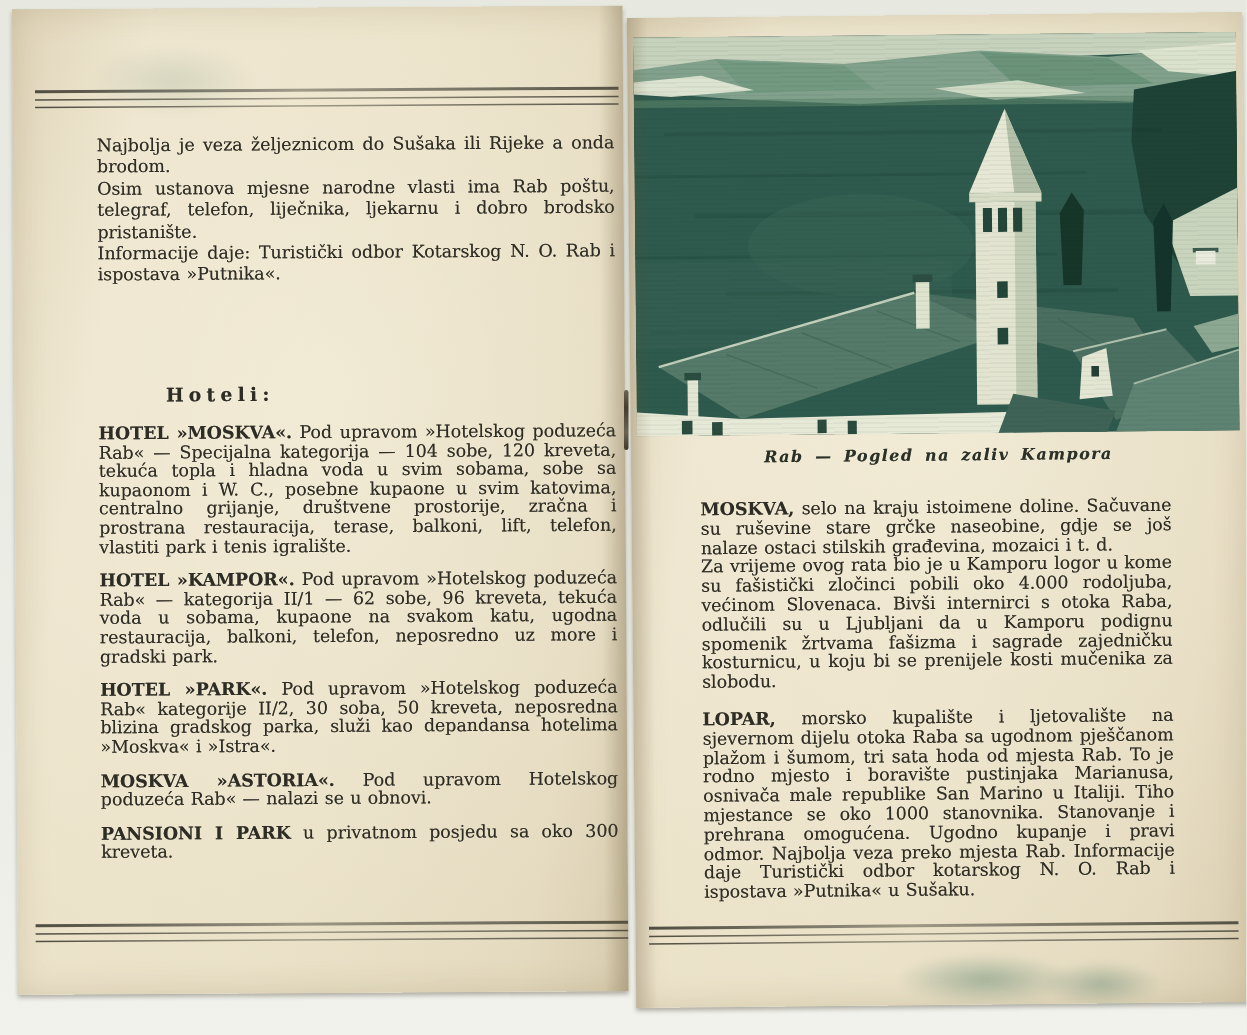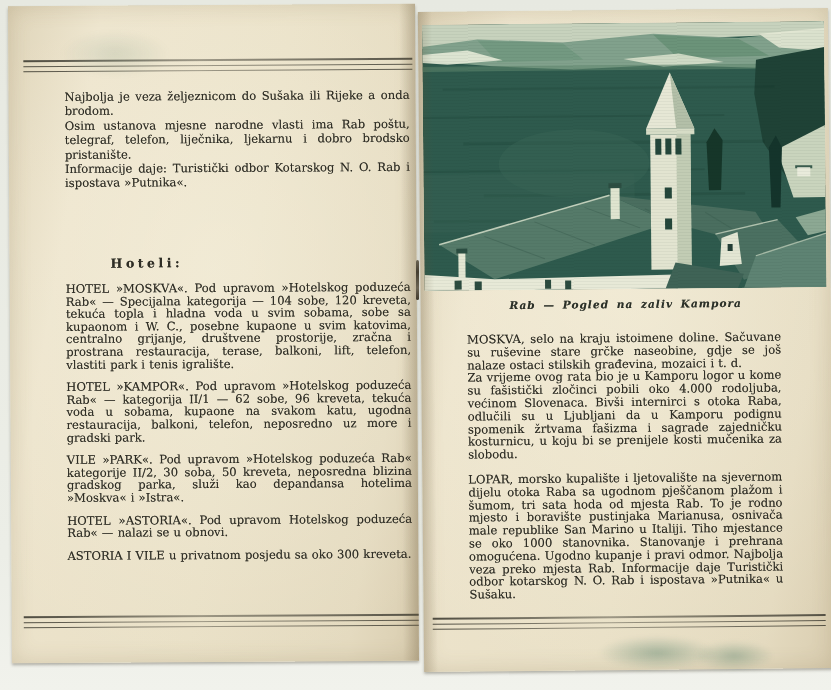--- a/index.html
+++ b/index.html
@@ -34,21 +34,21 @@
 
   
   .txt{color:#2e2d25;text-align:justify;word-spacing:.5px;
     text-shadow:0 0 .4px rgba(46,45,37,.55);}
   .intro{position:absolute;left:56px;right:6px;top:84px;font-size:11.6px;line-height:14.4px;}
   .intro p{margin:0;}
   .hotels-heading{position:absolute;left:57px;top:250px;font-size:12.5px;font-weight:bold;
     letter-spacing:3.5px;color:#2e2d25;text-shadow:0 0 .4px rgba(46,45,37,.55);margin-left:44px;}
   .hotels{position:absolute;left:56px;right:6px;top:277px;font-size:11.6px;line-height:12.6px;}
   .hotels p{margin:0 0 10px 0;}
-  .lead{font-weight:normal;margin-top:31px;}
+  .lead{font-weight:bold;margin-top:31px;}
 
   
   .photo{position:absolute;left:4px;right:4px;top:13px;height:266px;overflow:hidden;
     box-shadow:0 0 0 1px rgba(30,50,40,.25) inset;}
   .photo svg{display:block;width:100%;height:100%;}
   .photo::after{content:"";position:absolute;inset:0;
     background:repeating-linear-gradient(180deg,rgba(10,30,24,.045) 0 1px,rgba(0,0,0,0) 1px 3px);}
   .caption{position:absolute;left:0;right:0;top:288px;text-align:center;
     font-style:italic;font-weight:bold;font-size:10.6px;letter-spacing:1px;word-spacing:3px;
     color:#2b3028;text-shadow:0 0 .4px rgba(43,48,40,.5);}
@@ -83,23 +83,23 @@
       <p>Najbolja je veza željeznicom do Sušaka ili Rijeke a onda brodom.</p>
       <p>Osim ustanova mjesne narodne vlasti ima Rab poštu, telegraf, telefon, liječnika, ljekarnu i dobro brodsko pristanište.</p>
       <p>Informacije daje: Turistički odbor Kotarskog N. O. Rab i ispostava »Putnika«.</p>
     </div>
 
     <div class="hotels-heading">Hoteli:</div>
 
     <div class="hotels txt">
       <p><span class="lead">HOTEL »MOSKVA«.</span><span> Pod upravom »Hotelskog poduzeća Rab« — Specijalna kategorija — 104 sobe, 120 kreveta, tekuća topla i hladna voda u svim sobama, sobe sa kupaonom i W. C., posebne kupaone u svim katovima, centralno grijanje, društvene prostorije, zračna i prostrana restauracija, terase, balkoni, lift, telefon, vlastiti park i tenis igralište.</span></p>
       <p><span class="lead">HOTEL »KAMPOR«.</span><span> Pod upravom »Hotelskog poduzeća Rab« — kategorija II/1 — 62 sobe, 96 kreveta, tekuća voda u sobama, kupaone na svakom katu, ugodna restauracija, balkoni, telefon, neposredno uz more i gradski park.</span></p>
-      <p><span class="lead">VILE »PARK«.</span><span> Pod upravom »Hotelskog poduzeća Rab« kategorije II/2, 30 soba, 50 kreveta, neposredna blizina gradskog parka, služi kao depandansa hotelima »Moskva« i »Istra«.</span></p>
-      <p><span class="lead">HOTEL »ASTORIA«.</span><span> Pod upravom Hotelskog poduzeća Rab« — nalazi se u obnovi.</span></p>
-      <p><span class="lead">ASTORIA I VILE</span><span> u privatnom posjedu sa oko 300 kreveta.</span></p>
+      <p><span class="lead">HOTEL »PARK«.</span><span> Pod upravom »Hotelskog poduzeća Rab« kategorije II/2, 30 soba, 50 kreveta, neposredna blizina gradskog parka, služi kao depandansa hotelima »Moskva« i »Istra«.</span></p>
+      <p><span class="lead">MOSKVA »ASTORIA«.</span><span> Pod upravom Hotelskog poduzeća Rab« — nalazi se u obnovi.</span></p>
+      <p><span class="lead">PANSIONI I PARK</span><span> u privatnom posjedu sa oko 300 kreveta.</span></p>
     </div>
 
     <div class="rules" style="top:610px;left:12px;right:0;">
       <div class="rule"></div>
       <div class="rule"></div>
       <div class="rule"></div>
     </div>
   </div>
 
   <div class="page page-right">

